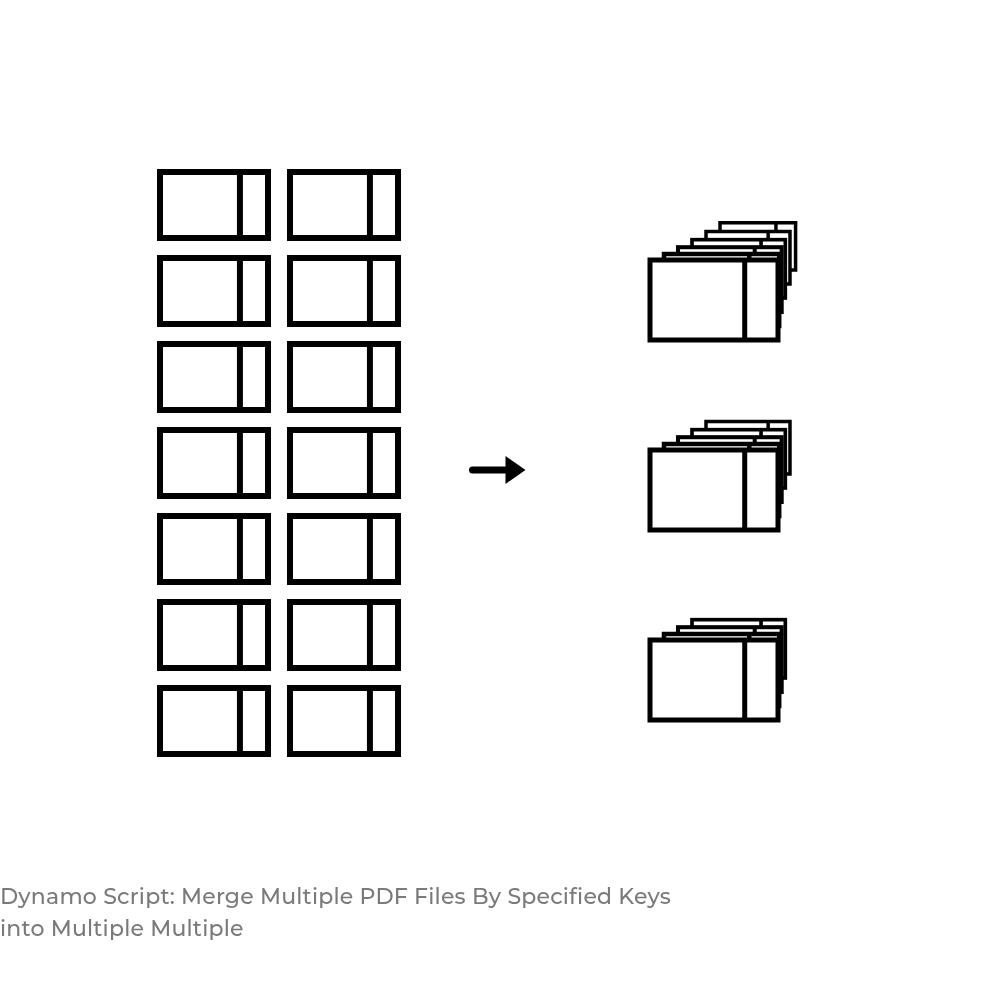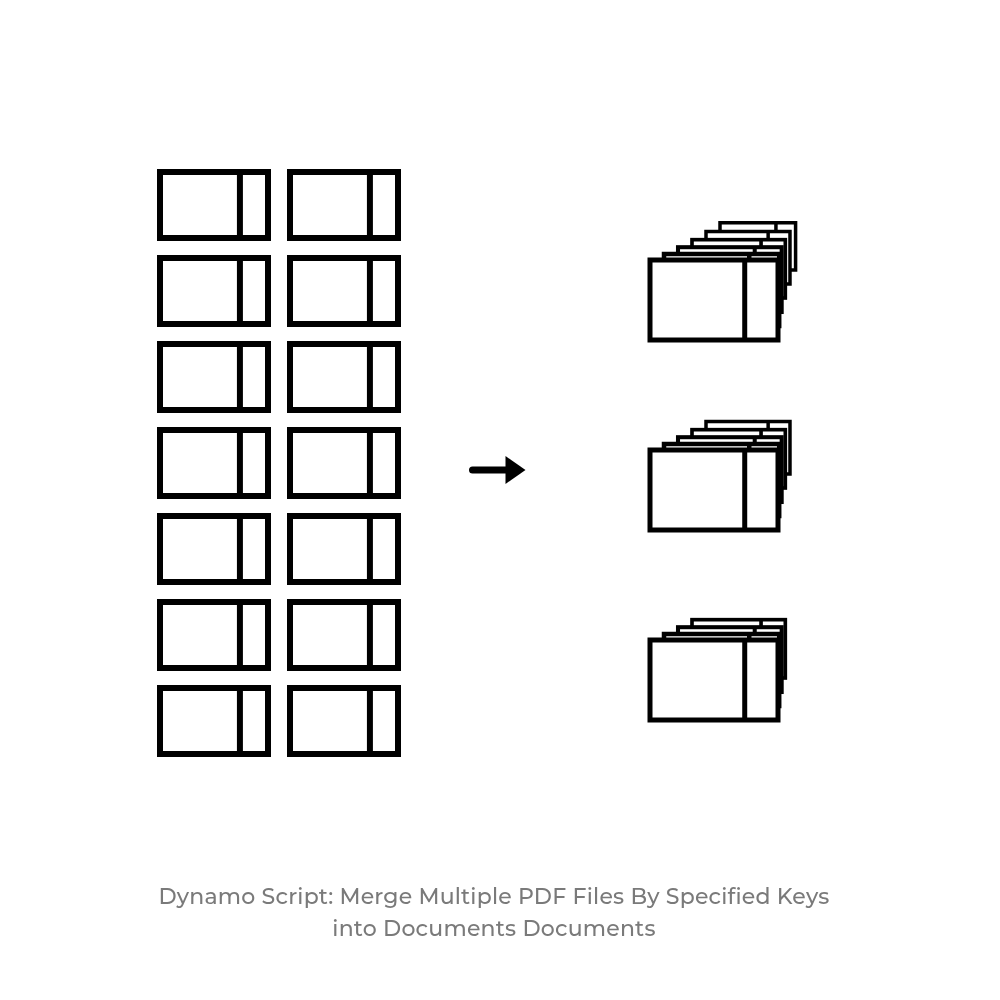--- a/index.html
+++ b/index.html
@@ -13,21 +13,20 @@
   .canvas {
     position: relative;
     width: 1000px;
     height: 1000px;
   }
   .caption {
     position: absolute;
     left: 0;
     right: 12px;
     bottom: 55px;
-    text-align: center;
     color: #7a7a7a;
     font-size: 22px;
     line-height: 1.45;
     font-weight: 500;
     letter-spacing: 0.2px;
   }
   svg { display: block; }
 </style>
 </head>
 <body>
@@ -162,16 +161,16 @@
           <g>
             <rect x="650" y="640" width="128" height="80" fill="#fff" stroke="#000000" stroke-width="5"></rect>
             <line x1="744.72" y1="640" x2="744.72" y2="720" stroke="#000000" stroke-width="5"></line>
           </g>
         </g>
       </g>
   </svg>
 
   <div class="caption">
     <div>Dynamo Script: Merge Multiple PDF Files By Specified Keys</div>
-    <div>into Documents Documents</div>
+    <div>into Multiple Multiple</div>
   </div>
 
 </div>
 
 </body></html>

